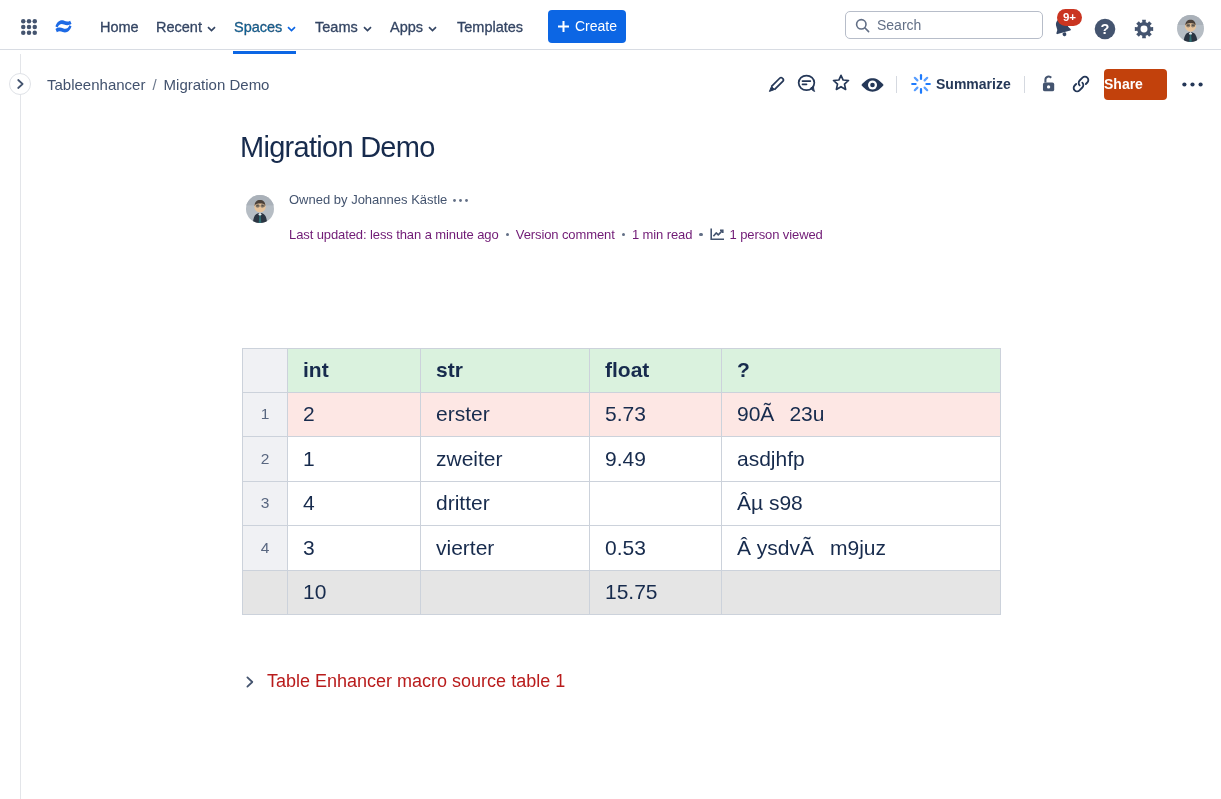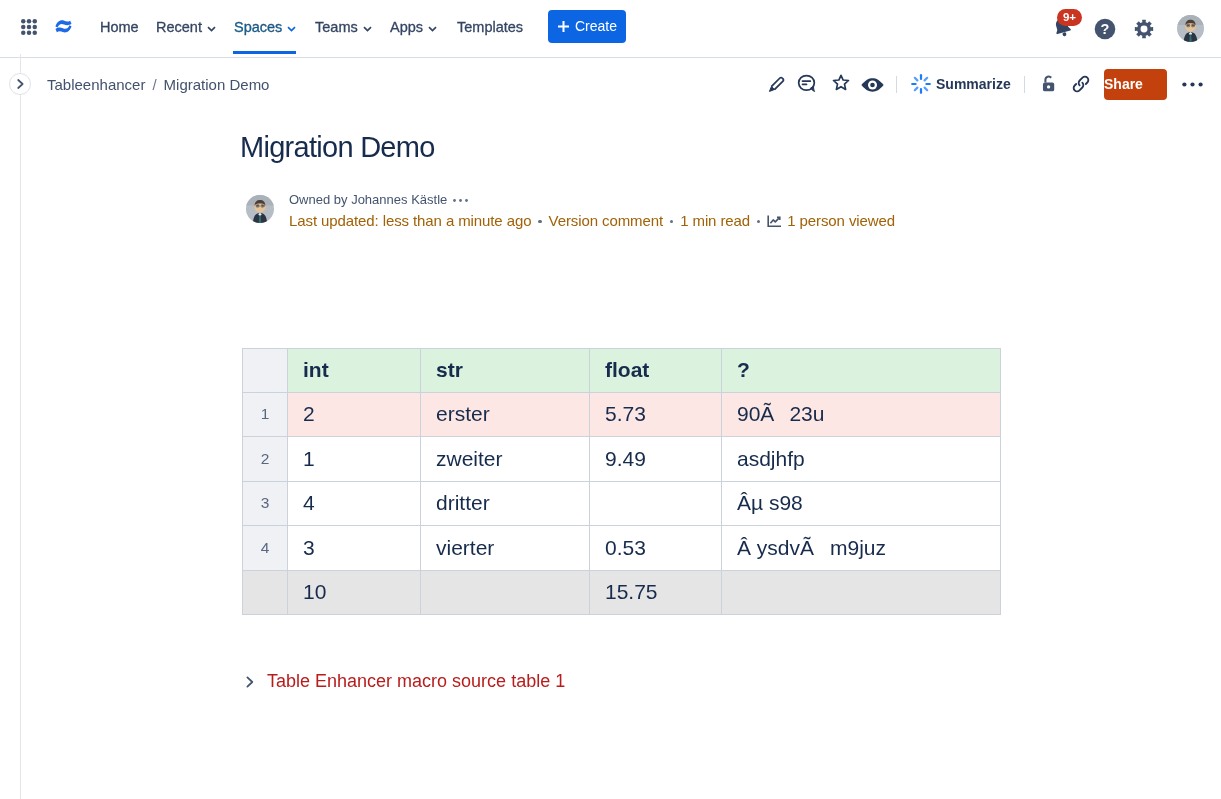--- a/index.html
+++ b/index.html
@@ -1,39 +1,39 @@
 <!DOCTYPE html>
 <html><head>
 <meta charset="utf-8">
 <style>
 * { margin:0; padding:0; box-sizing:border-box; }
 html,body { width:1221px; height:799px; background:#fff; overflow:hidden; }
 body { font-family:"Liberation Sans", sans-serif; color:#172b4d; }
 #page { position:relative; width:1221px; height:799px; background:#fff; }
 .abs { position:absolute; }
 
-#topbar { position:absolute; left:0; top:0; width:1221px; height:58px; background:#fff; border-bottom:1px solid #d8dce3; }
+#topbar { position:absolute; left:0; top:0; width:1221px; height:50px; background:#fff; border-bottom:1px solid #d8dce3; }
 .navitem { position:absolute; top:0; height:54px; line-height:54px; font-size:14.5px; font-weight:500; color:#344563; -webkit-text-stroke:0.3px #344563; white-space:nowrap; }
 .navchev { display:inline-block; margin-left:5px; }
 #createbtn { position:absolute; left:548px; top:10px; width:78px; height:33px; background:#0c66e4; border-radius:4px; color:#fff; font-size:14px; font-weight:500; text-align:center; line-height:33px; }
 #searchbox { position:absolute; left:845px; top:11px; width:198px; height:28px; border:1px solid #b7bdc9; border-radius:5px; }
 #searchbox span { position:absolute; left:31px; top:4.5px; font-size:14px; color:#626f86; }
 
 #rail { position:absolute; left:20px; top:54px; width:1px; height:745px; background:#e3e5e9; }
 #collbtn { position:absolute; left:9px; top:73px; width:22px; height:22px; border:1px solid #dfe2e7; border-radius:50%; background:#fff; }
 #crumbs { position:absolute; left:47px; top:76px; font-size:15px; color:#42526e; }
 #crumbs .sl { margin:0 7px; color:#6b778c; }
 
 .sep { position:absolute; width:1px; height:17px; top:76px; background:#d5d9e0; }
 #summarize { position:absolute; left:936px; top:76px; font-size:14px; font-weight:600; color:#253858; }
 #sharebtn { position:absolute; left:1104px; top:69px; width:63px; height:31px; background:#c2410c; border-radius:4px; color:#fff; font-size:14px; font-weight:600; line-height:31px; }
 
 #title { position:absolute; left:240px; top:131px; font-size:29px; font-weight:500; color:#172b4d; letter-spacing:-0.72px; }
 #byline1 { position:absolute; left:289px; top:192px; font-size:13px; color:#44546f; }
-#byline2 { position:absolute; left:289px; top:212px; font-size:15px; color:#a16207; letter-spacing:-0.1px; }
+#byline2 { position:absolute; left:289px; top:227px; font-size:13px; color:#701a75; letter-spacing:-0.1px; }
 .mdot { display:inline-block; margin:0 7px; width:3.2px; height:3.2px; border-radius:50%; background:#626f86; vertical-align:3px; }
 
 #tbl { position:absolute; left:242px; top:348px; border-collapse:collapse; table-layout:fixed; width:758px; }
 #tbl td, #tbl th { border:1px solid #ccd2db; font-size:21px; color:#172b4d; padding:0 0 0 15px; text-align:left; vertical-align:middle; overflow:hidden; white-space:nowrap; }
 #tbl th { background:#daf2de; font-weight:700; height:43.5px; }
 #tbl td { height:44.5px; }
 #tbl .num { background:#f0f1f4; text-align:center; padding:0; color:#596780; font-size:15.5px; }
 #tbl .r1 td { background:#fde7e4; }
 #tbl .r1 td.num { background:#f0f1f4; }
 #tbl .ft td { background:#e5e5e5; }
@@ -73,20 +73,27 @@
           <path d="M1 1.2 L4.5 4.6 L8 1.2" stroke="#344563" stroke-width="1.7"></path>
         </svg></div>
     <div class="navitem" style="left:390px">Apps<svg class="navchev" width="9" height="6" viewBox="0 0 9 6" fill="none">
           <path d="M1 1.2 L4.5 4.6 L8 1.2" stroke="#344563" stroke-width="1.7"></path>
         </svg></div>
     <div class="navitem" style="left:457px">Templates</div>
     <div class="abs" style="left:233px;top:51px;width:63px;height:3px;background:#0c66e4"></div>
     <div id="createbtn"><svg style="display:inline-block;vertical-align:-2px;margin-right:5px" width="13" height="13" viewBox="0 0 13 13" fill="none">
           <path d="M6.5 1 V12 M1 6.5 H12" stroke="#fff" stroke-width="2"></path>
         </svg>Create</div>
+    <div id="searchbox">
+      <svg class="abs" style="left:9px;top:6px" width="15" height="15" viewBox="0 0 15 15" fill="none">
+          <circle cx="6.3" cy="6.3" r="4.7" stroke="#626f86" stroke-width="1.6"></circle>
+          <path d="M9.8 9.8 L13.6 13.6" stroke="#626f86" stroke-width="1.6" stroke-linecap="round"></path>
+        </svg>
+      <span>Search</span>
+    </div>
     <svg class="abs" style="left:1051px;top:16px" width="23" height="23" viewBox="0 0 24 24">
         <g transform="rotate(-16 12 12)" fill="#344563">
           <path d="M12 2.8 C8.5 2.8 6.1 5.3 6.1 8.9 V12.9 L4.3 15.8 C3.9 16.4 4.4 17.2 5.1 17.2 H18.9 C19.6 17.2 20.1 16.4 19.7 15.8 L17.9 12.9 V8.9 C17.9 5.3 15.5 2.8 12 2.8 Z"></path>
           <circle cx="12" cy="19.4" r="2"></circle>
         </g>
       </svg>
     <div class="abs" style="left:1057px;top:9px;width:25px;height:16.5px;background:#ca3521;border-radius:9px;color:#fff;font-size:11.5px;font-weight:700;text-align:center;line-height:16.5px">9+</div>
     <svg class="abs" style="left:1094px;top:17.5px" width="22" height="22" viewBox="0 0 22 22">
         <circle cx="11" cy="11" r="10.3" fill="#44546f"></circle>
         <text x="11" y="16" font-size="14.5" font-weight="700" fill="#fff" text-anchor="middle" font-family="Liberation Sans">?</text>

